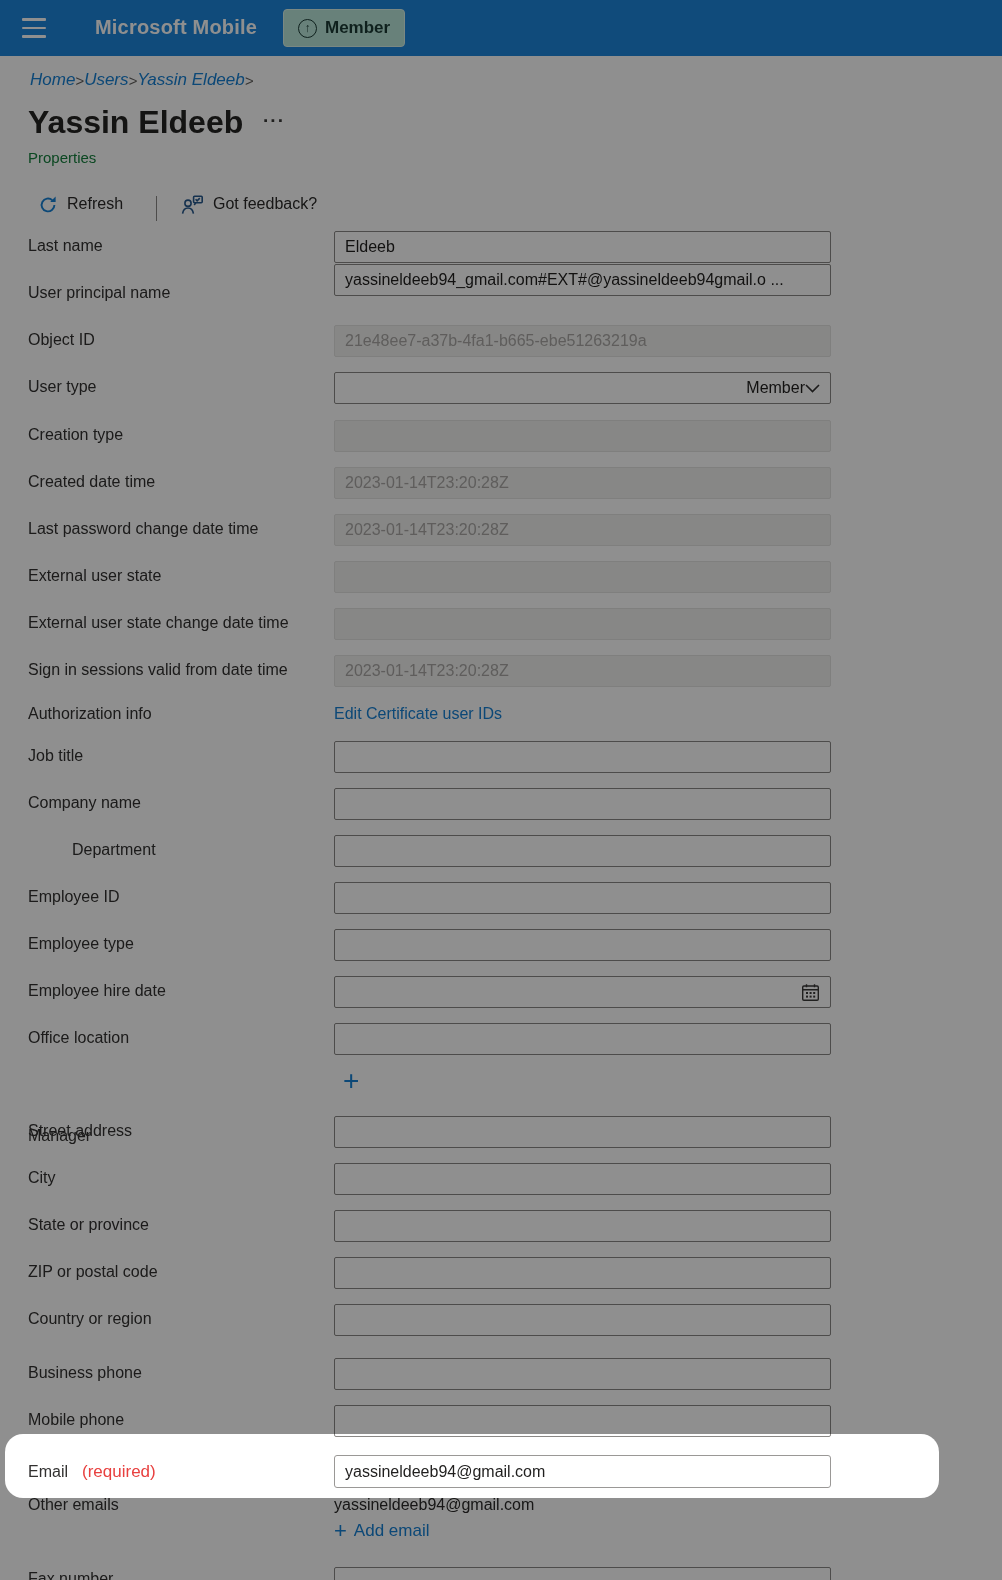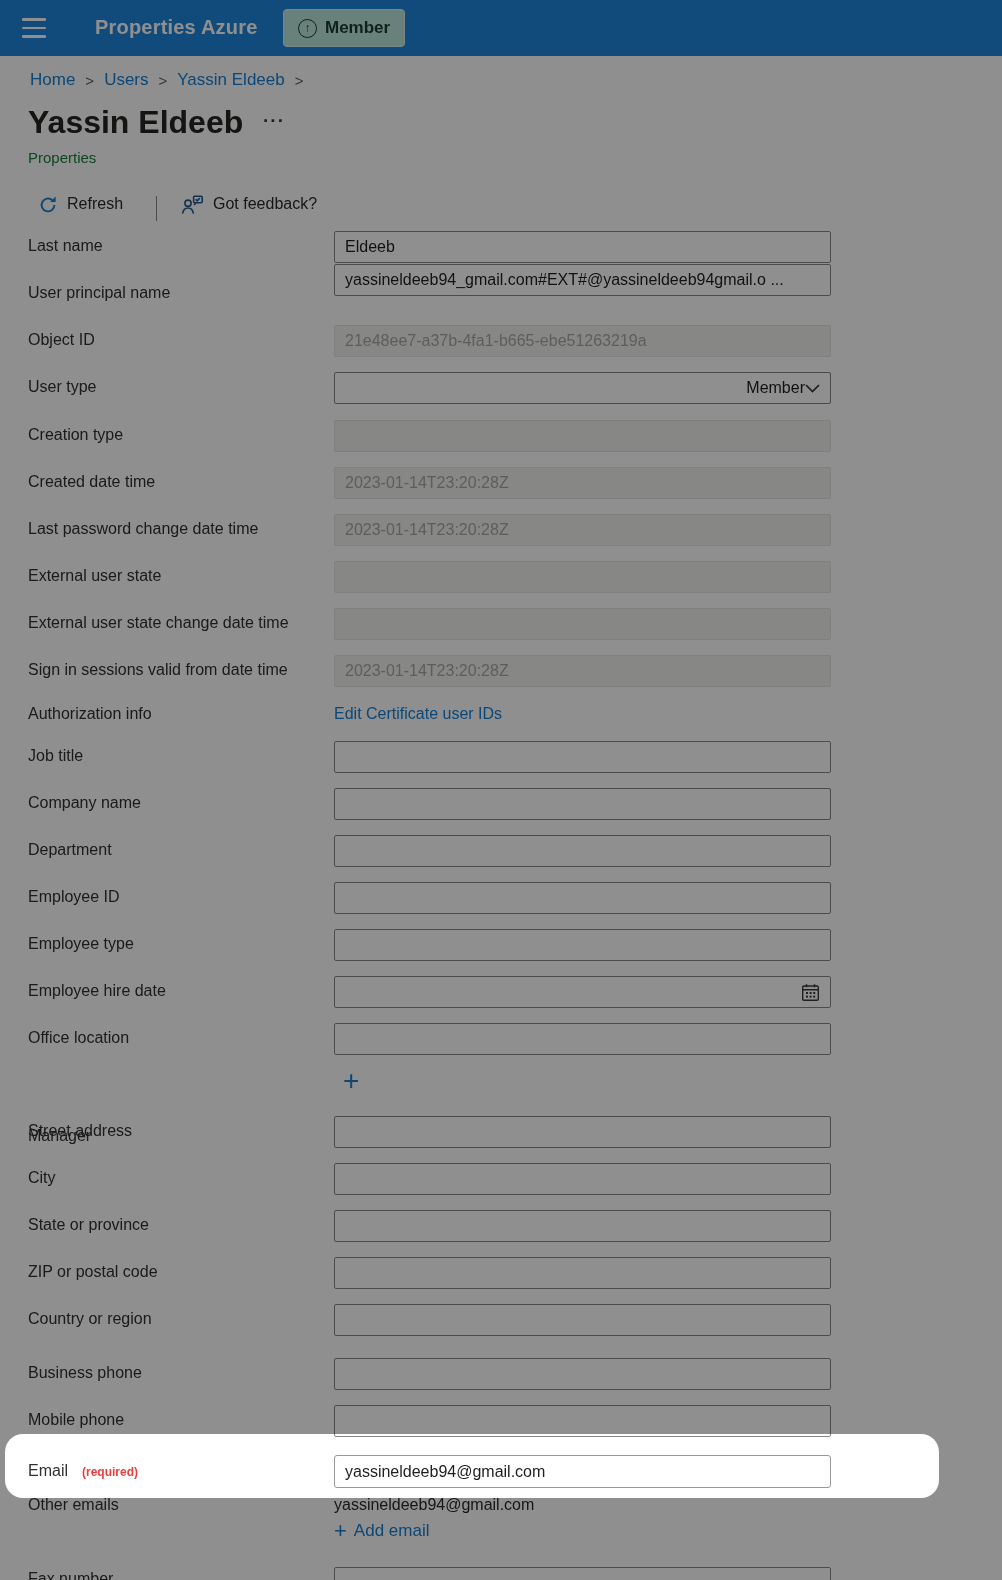--- a/index.html
+++ b/index.html
@@ -16,21 +16,21 @@
   .burger{position:absolute;left:22px;top:18px;width:24px;height:20px;display:flex;flex-direction:column;justify-content:space-between;cursor:pointer;}
   .burger span{display:block;height:2.6px;background:#fff;border-radius:1px;}
   .azure-title{position:absolute;left:95px;top:16px;color:#fff;font-size:20px;font-weight:700;letter-spacing:.2px;}
   .upgrade-btn{position:absolute;left:283px;top:9px;height:38px;padding:0 14px;background:var(--upgrade-bg);
     border:1px solid #d9f2ea;border-radius:4px;display:flex;align-items:center;gap:8px;cursor:pointer;}
   .upgrade-circ{width:19px;height:19px;border:1.8px solid var(--upgrade-text);border-radius:50%;display:flex;align-items:center;justify-content:center;
     font-size:12px;font-weight:700;color:var(--upgrade-text);line-height:1;}
   .upgrade-txt{font-size:17px;font-weight:700;color:var(--upgrade-text);}
 
   
-  .breadcrumb{position:absolute;left:30px;top:70px;display:flex;align-items:center;gap:10px;font-size:17px;}
+  .breadcrumb{position:absolute;left:30px;top:70px;display:flex;align-items:center;font-size:17px;font-style:italic;}
   .breadcrumb a{color:var(--accent);text-decoration:none;cursor:pointer;}
   .crumb-sep{color:#605e5c;font-size:15px;}
   .page-title{position:absolute;left:28px;top:104px;font-size:32px;font-weight:700;color:#252423;}
   .more-dots{position:absolute;left:263px;top:110px;font-size:19px;font-weight:700;color:#3a3938;letter-spacing:1px;cursor:pointer;}
   .subtitle{position:absolute;left:28px;top:149px;font-size:15px;color:#15803d;}
 
   
   .toolbar{position:absolute;left:0;top:195px;height:28px;width:100%;}
   .tb-item{position:absolute;display:flex;align-items:flex-start;gap:9px;cursor:pointer;font-size:16px;color:#2b2a29;}
   .tb-refresh{left:38px;top:0;}
@@ -48,35 +48,35 @@
   .plus-btn{position:absolute;left:343px;font-size:28px;font-weight:400;color:var(--accent);line-height:24px;cursor:pointer;}
   .static-val{position:absolute;left:334px;font-size:16px;color:#2b2a29;white-space:nowrap;}
   .add-email{position:absolute;left:334px;display:flex;align-items:center;gap:7px;color:var(--accent);font-size:17px;cursor:pointer;text-decoration:none;}
   .add-email .plus-glyph{font-size:22px;line-height:18px;}
 
   
   .hole{position:absolute;left:5px;top:1434px;width:934px;height:64px;border-radius:18px;
     box-shadow:0 0 0 2500px rgba(0,0,0,0.44);pointer-events:none;z-index:40;background:transparent;}
   .email-lbl{position:absolute;left:28px;top:1462px;display:flex;align-items:baseline;gap:14px;}
   .email-lbl .e-name{font-size:16px;color:var(--label-color);}
-  .email-lbl .req{font-size:12px;font-weight:700;color:var(--required-red);}
+  .email-lbl .req{font-size:17px;font-weight:400;color:var(--required-red);}
   .email-inp{top:1455px;height:33px;border:1px solid #9a9896;border-radius:3px;}
 </style>
 </head>
 <body>
 
 <div id="canvas">
 
   <div class="topbar">
     <div class="burger">
         <span></span>
         <span></span>
         <span></span>
       </div>
-    <div class="azure-title">Properties Azure</div>
+    <div class="azure-title">Microsoft Mobile</div>
     <div class="upgrade-btn">
       <span class="upgrade-circ">↑</span>
       <span class="upgrade-txt">Member</span>
     </div>
   </div>
 
   <div class="breadcrumb">
     <a>Home</a>
     <span class="crumb-sep">&gt;</span>
     <a>Users</a>
@@ -163,21 +163,21 @@
       <div class="lbl" style="top: 705px;">Authorization info</div>
       <a class="lnk" style="top: 705px;">Edit Certificate user IDs</a>
       <div class="lbl" style="top: 747px;">Job title</div>
       <div class="inp" style="top: 741px;">
         <span class="val"></span>
       </div>
       <div class="lbl" style="top: 794px;">Company name</div>
       <div class="inp" style="top: 788px;">
         <span class="val"></span>
       </div>
-      <div class="lbl" style="top: 841px;">Department</div>
+      <div class="lbl" style="top: 841px; margin-left: 44px;">Department</div>
       <div class="inp" style="top: 835px;">
         <span class="val"></span>
       </div>
       <div class="lbl" style="top: 888px;">Employee ID</div>
       <div class="inp" style="top: 882px;">
         <span class="val"></span>
       </div>
       <div class="lbl" style="top: 935px;">Employee type</div>
       <div class="inp" style="top: 929px;">
         <span class="val"></span>

